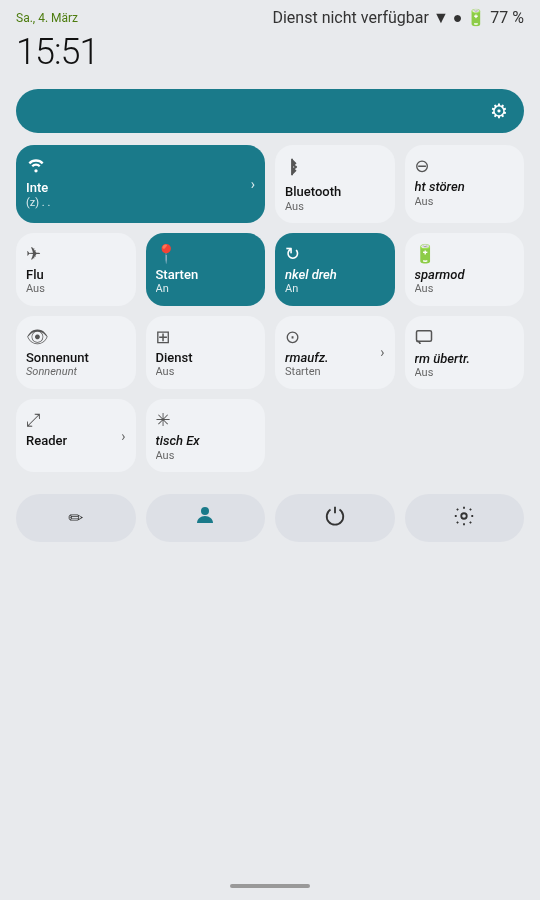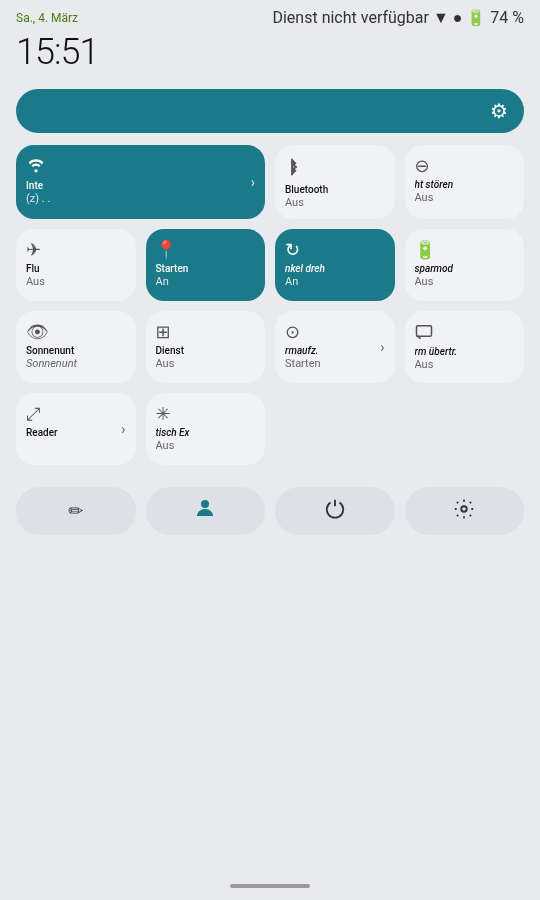--- a/index.html
+++ b/index.html
@@ -96,21 +96,21 @@
       font-size: 18px;
       margin-bottom: 4px;
       line-height: 1;
     }
 
     .tile.active .tile-icon {
       color: white;
     }
 
     .tile-label {
-      font-size: 10px;
+      font-size: 13px;
       font-weight: 500;
       color: #111;
       line-height: 1.2;
     }
 
     .tile.active .tile-label {
       color: white;
     }
 
     .tile-sublabel {
@@ -188,21 +188,21 @@
 </head>
 <body>
 
 <div class="status-bar">
   <span class="status-date">Sa., 4. März</span>
   <div class="status-right">
     <span>Dienst nicht verfügbar</span>
     <span>▼</span>
     <span>●</span>
     <span>🔋</span>
-    <span>74 %</span>
+    <span>77 %</span>
   </div>
 </div>
 
 <div class="time-row">
   <span class="time">15:51</span>
 </div>
 
 <div class="brightness-bar">
   <span class="brightness-icon">⚙</span>
 </div>

